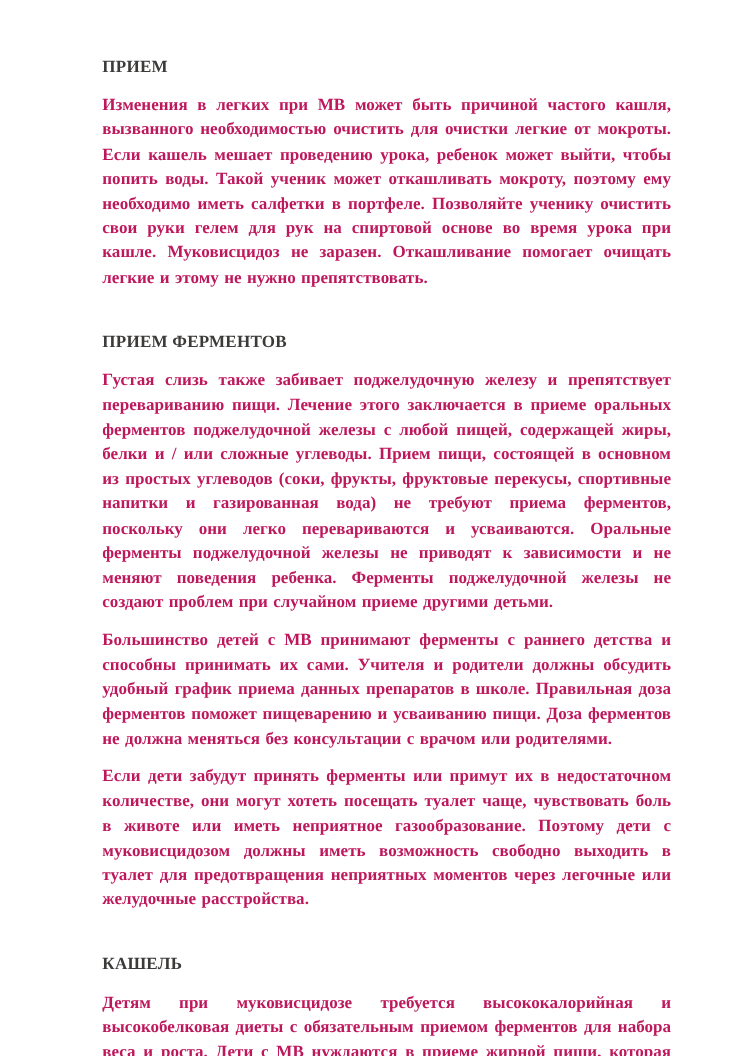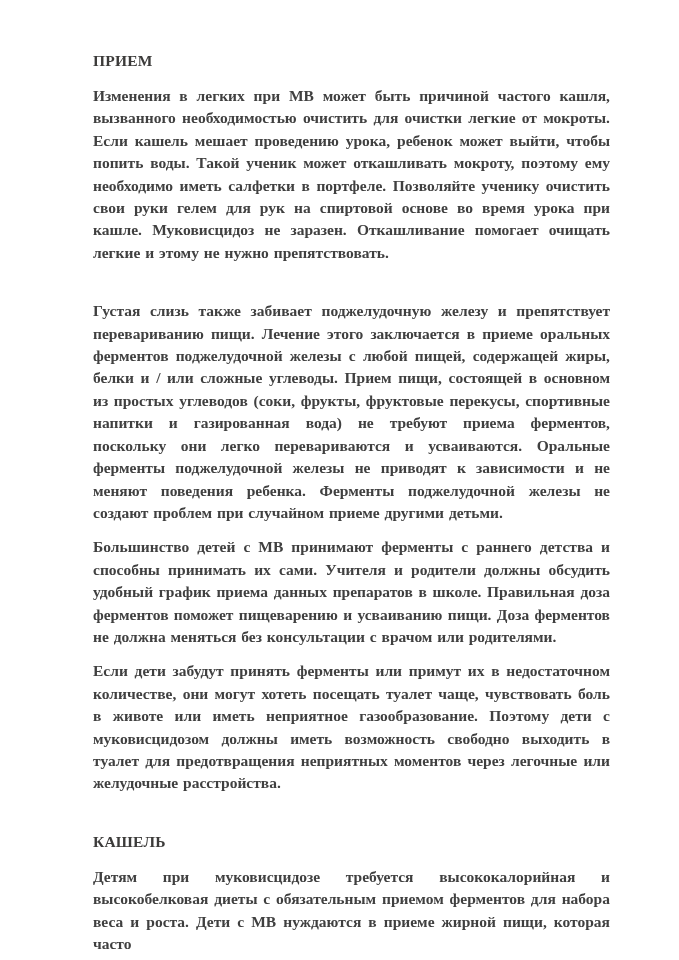--- a/index.html
+++ b/index.html
@@ -32,39 +32,40 @@
     line-height: 22px;
     font-weight: bold;
     color: #3c3b3a;
     letter-spacing: 0.2px;
   }
   .doc-paragraph {
     margin: 0 0 12px 0;
     font-size: 15.5px;
     line-height: 22.4px;
     font-weight: bold;
-    color: #404040;
+    color: #be185d;
     text-align: justify;
     text-align-last: left;
     word-spacing: 1px;
   }
   .doc-paragraph:last-child {
     margin-bottom: 0;
   }
 </style>
 </head>
 <body>
 
 <div class="page">
   <div>
       <section class="doc-section">
         <h2 class="doc-heading">ПРИЕМ</h2>
         <p class="doc-paragraph">Изменения в легких при МВ может быть причиной частого кашля, вызванного необходимостью очистить для очистки легкие от мокроты. Если кашель мешает проведению урока, ребенок может выйти, чтобы попить воды. Такой ученик может откашливать мокроту, поэтому ему необходимо иметь салфетки в портфеле. Позволяйте ученику очистить свои руки гелем для рук на спиртовой основе во время урока при кашле. Муковисцидоз не заразен. Откашливание помогает очищать легкие и этому не нужно препятствовать.</p>
       </section>
       <section class="doc-section">
+        <h2 class="doc-heading">ПРИЕМ ФЕРМЕНТОВ</h2>
         <p class="doc-paragraph">Густая слизь также забивает поджелудочную железу и препятствует перевариванию пищи. Лечение этого заключается в приеме оральных ферментов поджелудочной железы с любой пищей, содержащей жиры, белки и / или сложные углеводы. Прием пищи, состоящей в основном из простых углеводов (соки, фрукты, фруктовые перекусы, спортивные напитки и газированная вода) не требуют приема ферментов, поскольку они легко перевариваются и усваиваются. Оральные ферменты поджелудочной железы не приводят к зависимости и не меняют поведения ребенка. Ферменты поджелудочной железы не создают проблем при случайном приеме другими детьми.</p>
         <p class="doc-paragraph">Большинство детей с МВ принимают ферменты с раннего детства и способны принимать их сами. Учителя и родители должны обсудить удобный график приема данных препаратов в школе. Правильная доза ферментов поможет пищеварению и усваиванию пищи. Доза ферментов не должна меняться без консультации с врачом или родителями.</p>
         <p class="doc-paragraph">Если дети забудут принять ферменты или примут их в недостаточном количестве, они могут хотеть посещать туалет чаще, чувствовать боль в животе или иметь неприятное газообразование. Поэтому дети с муковисцидозом должны иметь возможность свободно выходить в туалет для предотвращения неприятных моментов через легочные или желудочные расстройства.</p>
       </section>
       <section class="doc-section">
         <h2 class="doc-heading">КАШЕЛЬ</h2>
         <p class="doc-paragraph">Детям при муковисцидозе требуется высококалорийная и высокобелковая диеты с обязательным приемом ферментов для набора веса и роста. Дети с МВ нуждаются в приеме жирной пищи, которая часто</p>
       </section>
     </div>
 </div>

